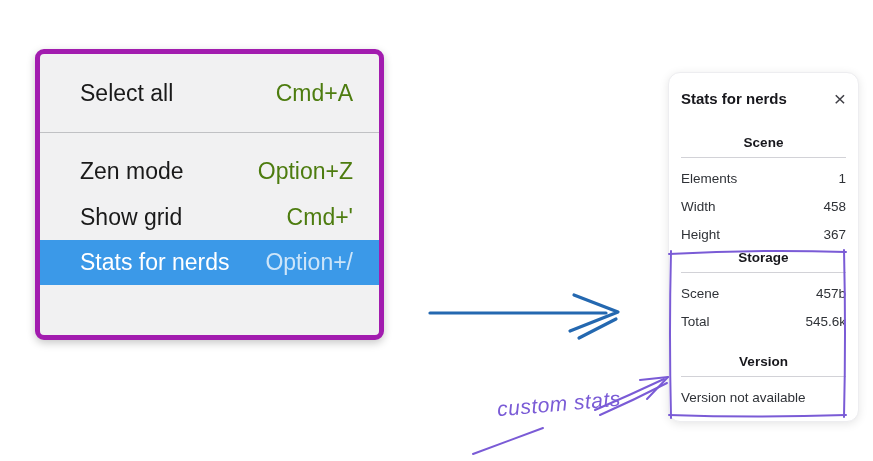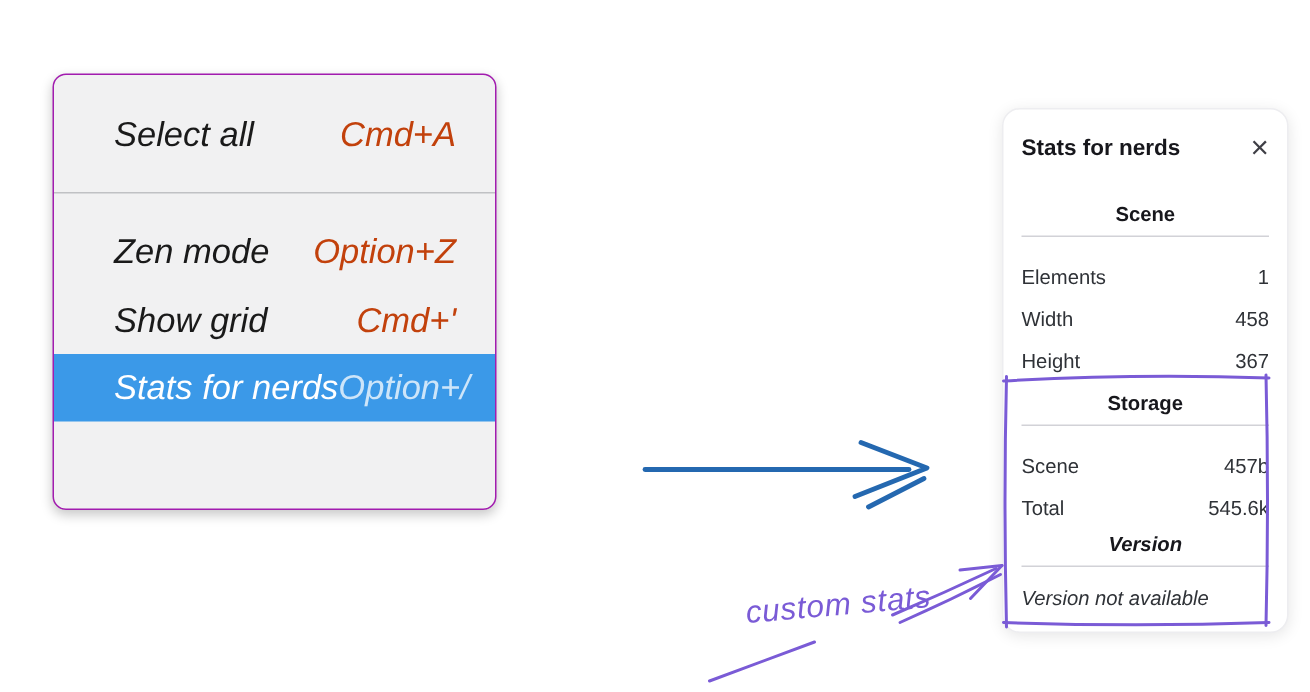--- a/index.html
+++ b/index.html
@@ -11,43 +11,42 @@
     background: #ffffff;
     overflow: hidden;
     font-family: "Liberation Sans", sans-serif;
   }
 
   
   .menu {
     position: absolute;
     left: 35px;
     top: 49px;
-    width: 296px;
+    width: 349px;
     height: 291px;
     background: #f1f1f2;
-    border: 1px solid #a21caf;
+    border: 5px solid #a21caf;
     border-radius: 9px;
     box-shadow: 0 3px 8px rgba(0,0,0,0.22);
     overflow: hidden;
-    font-style: italic;
   }
   .menu-item {
     display: flex;
     justify-content: space-between;
     align-items: center;
     padding: 0 26px 0 40px;
     font-size: 23px;
     color: #1a1a1a;
     height: 46px;
     white-space: nowrap;
   }
   .menu-item.first { height: 78px; }
   .menu-sep { border-top: 1px solid #c0c1c4; }
   .menu-group { padding-top: 15px; }
-  .mi-shortcut { color: #c2410c; }
+  .mi-shortcut { color: #4d7c0f; }
   .menu-item.selected {
     background: #3b99e8;
     color: #ffffff;
     height: 45px;
   }
   .menu-item.selected .mi-shortcut { color: rgba(255,255,255,0.75); }
 
   
   .stats-panel {
     position: absolute;
@@ -79,27 +78,27 @@
   }
   .section-header {
     text-align: center;
     font-weight: bold;
     font-size: 13.5px;
     height: 20px;
     line-height: 20px;
     color: #17171c;
   }
   .s-scene   { margin-top: 24px; }
-  .s-storage { margin-top: 11px; }
-  .s-version { margin-top: 7px; font-style: italic; }
+  .s-storage { }
+  .s-version { margin-top: 17px; }
   .divider { border-top: 1px solid #d2d2d7; margin: 4px 0 6px; }
   .stat-row {
     display: flex;
     justify-content: space-between;
-    align-items: flex-end;
+    align-items: center;
     height: 28px;
   }
   .note-row { height: 28px; display: flex; align-items: center; }
 
   
   .overlay {
     position: absolute;
     left: 0; top: 0;
     width: 873px; height: 461px;
     pointer-events: none;

